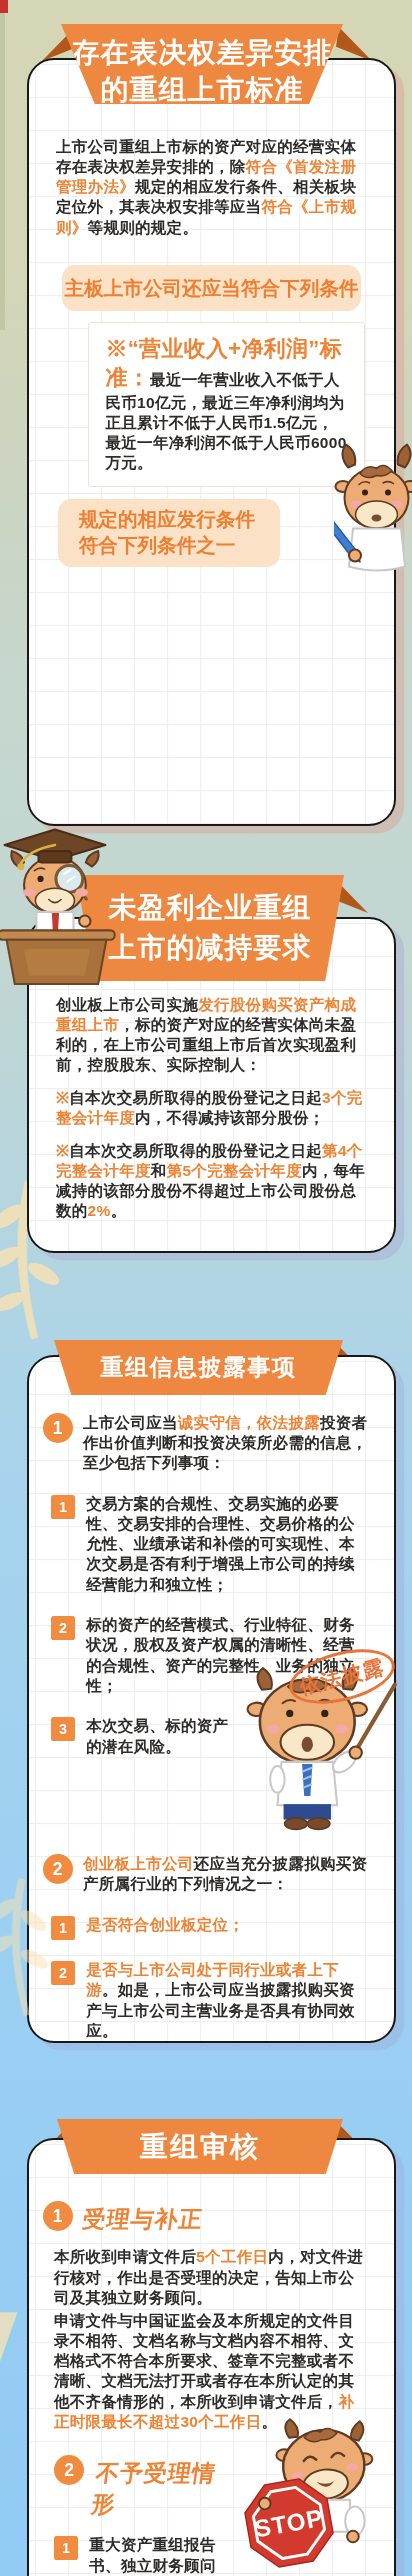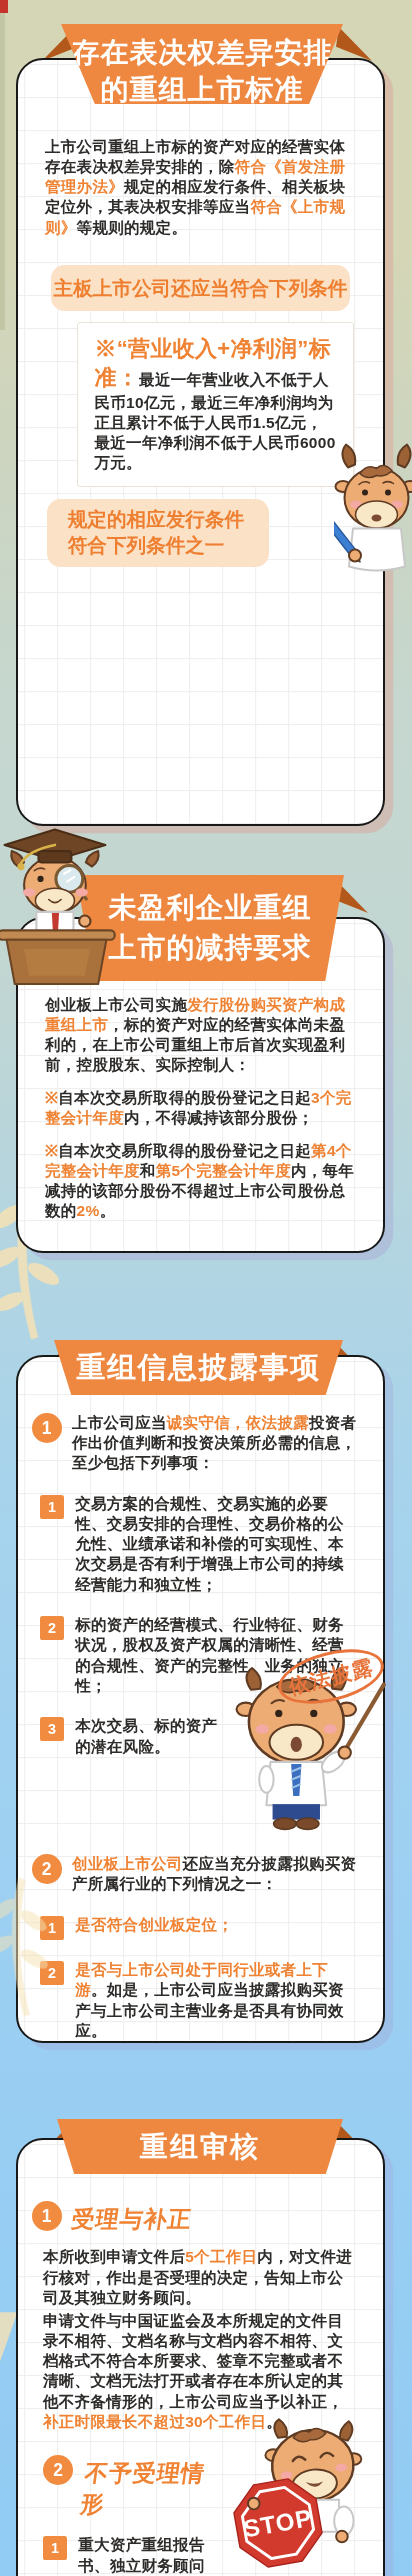--- a/index.html
+++ b/index.html
@@ -8,38 +8,38 @@
   .page { position:relative; width:412px; height:3224px; overflow:hidden;
     background:linear-gradient(180deg,#d4d6b6 0%,#d4d6b6 8%,#cdd5c0 14%,#c5d7cf 22%,#c2d6d2 30%,#b4d5e0 38%,#a7d3ec 46%,#9dd0f2 58%,#92cbf3 78%,#8cc7f4 100%);
   }
   
   .edge-strip { position:absolute; left:0; top:0; width:5.2px; height:330px; background:#c3c6a4; z-index:0; }
   .red-chip { position:absolute; left:0; top:0; width:8.2px; height:13.4px; background:#c4342b; z-index:0; }
   .leaf { position:absolute; z-index:0; }
   .leaf-over { z-index:3; opacity:.65; }
   .wedge { position:absolute; z-index:0; }
   
-  .card { position:absolute; left:16px; width:369px; background-color:#fff;
+  .card { position:absolute; left:27px; width:369px; background-color:#fff;
     background-image:linear-gradient(#ededed 1px,transparent 1px),linear-gradient(90deg,#ededed 1px,transparent 1px);
     background-size:33px 33px; background-position:6.2px 4.1px;
     border:2.6px solid #181818; border-radius:27px; z-index:2; }
   #card1 { top:58px; height:768px; padding:77px 27px 0; box-shadow:8.2px 7.2px 0 rgba(219,160,148,.45); }
   #card2 { top:917px; height:336px; padding:76px 27px 0; box-shadow:8.2px 7.2px 0 rgba(168,160,208,.38); }
   #card3 { top:1355px; height:688px; padding:56px 25px 0; box-shadow:8.2px 7.2px 0 rgba(160,168,215,.38); }
   #card4 { top:2138px; height:1133px; padding:61px 25px 0; box-shadow:8.2px 7.2px 0 rgba(160,168,215,.38); }
   
   .banner { position:absolute; background:#ee8841; color:#fff; font-weight:800; text-align:center; z-index:3; }
   .fold { position:absolute; width:36px; height:34px; background:#b2581a; z-index:1; }
   .fold-l { clip-path:polygon(0 100%, 92% 0, 100% 58%); }
   .fold-r { clip-path:polygon(100% 100%, 8% 0, 0 58%); }
   #banner1 { left:61px; top:24px; width:282px; height:80px; font-size:28px; line-height:1.32; padding-top:11.3px;
     clip-path:polygon(0 0,100% 0,88% 100%,12% 100%); letter-spacing:1px; }
   #banner2 { left:76px; top:875px; width:268px; height:106px; font-size:28px; line-height:1.4; padding-top:13.4px;
     clip-path:polygon(0 0,100% 0,93% 100%,7% 100%); letter-spacing:1px; }
-  #banner3 { left:54px; top:1340px; width:289px; height:55px; font-size:29px; line-height:55px;
+  #banner3 { left:54px; top:1340px; width:289px; height:55px; font-size:23px; line-height:55px;
     clip-path:polygon(0 0,100% 0,94% 100%,6% 100%); letter-spacing:1.5px; }
   #banner4 { left:57px; top:2119px; width:286px; height:55px; font-size:28px; line-height:55px;
     clip-path:polygon(0 0,100% 0,94% 100%,6% 100%); letter-spacing:2.1px; }
   
   .t { font-size:15.5px; line-height:1.3; color:#2e2c2a; font-weight:700; letter-spacing:0.3px; }
   .o { color:#ef8333; font-weight:800; }
   .og { color:#ef8333; font-weight:800; }
   .lead { font-size:22px; }
   .pill { background:#fbe2c7; border-radius:13.4px; color:#ee7f30; font-weight:800; }
   .pill1 { margin:27px auto 0; width:299px; height:46px; line-height:46px; font-size:19.6px; text-align:center; }
@@ -264,21 +264,21 @@
   </section>
 
   <div class="banner" id="banner3">重组信息披露事项</div>
 
   <section class="card" id="card4">
     <div class="crow">
       <div class="cnum">1</div>
       <h2 class="stitle">受理与补正</h2>
     </div>
     <p class="t mt24"><span>本所收到申请文件后</span><span class="o">5个工作日</span><span>内，对文件进行核对，作出是否受理的决定，告知上市公司及其独立财务顾问。</span></p>
-    <p class="t gap6"><span>申请文件与中国证监会及本所规定的文件目录不相符、文档名称与文档内容不相符、文档格式不符合本所要求、签章不完整或者不清晰、文档无法打开或者存在本所认定的其他不齐备情形的，上市公司应当予以补正，</span><span class="o">补正时限最长不超过30个工作日</span><span>。</span></p>
+    <p class="t gap6"><span>申请文件与中国证监会及本所规定的文件目录不相符、文档名称与文档内容不相符、文档格式不符合本所要求、签章不完整或者不清晰、文档无法打开或者存在本所认定的其他不齐备情形的，本所收到申请文件后，</span><span class="o">补正时限最长不超过30个工作日</span><span>。</span></p>
 
     <svg class="stop-float" viewBox="0 0 320 360">
       <g stroke="#5e3b22" stroke-width="5" stroke-linejoin="round" stroke-linecap="round">
         <path d="M128,40 Q112,14 130,2 Q150,16 146,38 Z" fill="#9c6134" stroke-width="4"></path>
         <path d="M272,46 Q290,22 274,6 Q254,20 256,42 Z" fill="#9c6134" stroke-width="4"></path>
         <ellipse cx="118" cy="76" rx="16" ry="12" fill="#ecac74" stroke-width="4"></ellipse>
         <ellipse cx="284" cy="84" rx="16" ry="12" fill="#ecac74" stroke-width="4"></ellipse>
         <g transform="rotate(-6 200 100)">
           <ellipse cx="200" cy="98" rx="84" ry="74" fill="#ecac74"></ellipse>
           <path d="M166,36 Q182,18 200,28 Q216,14 234,34 Q218,48 200,44 Q182,52 166,36 Z" fill="#a86a3d" stroke-width="3"></path>

